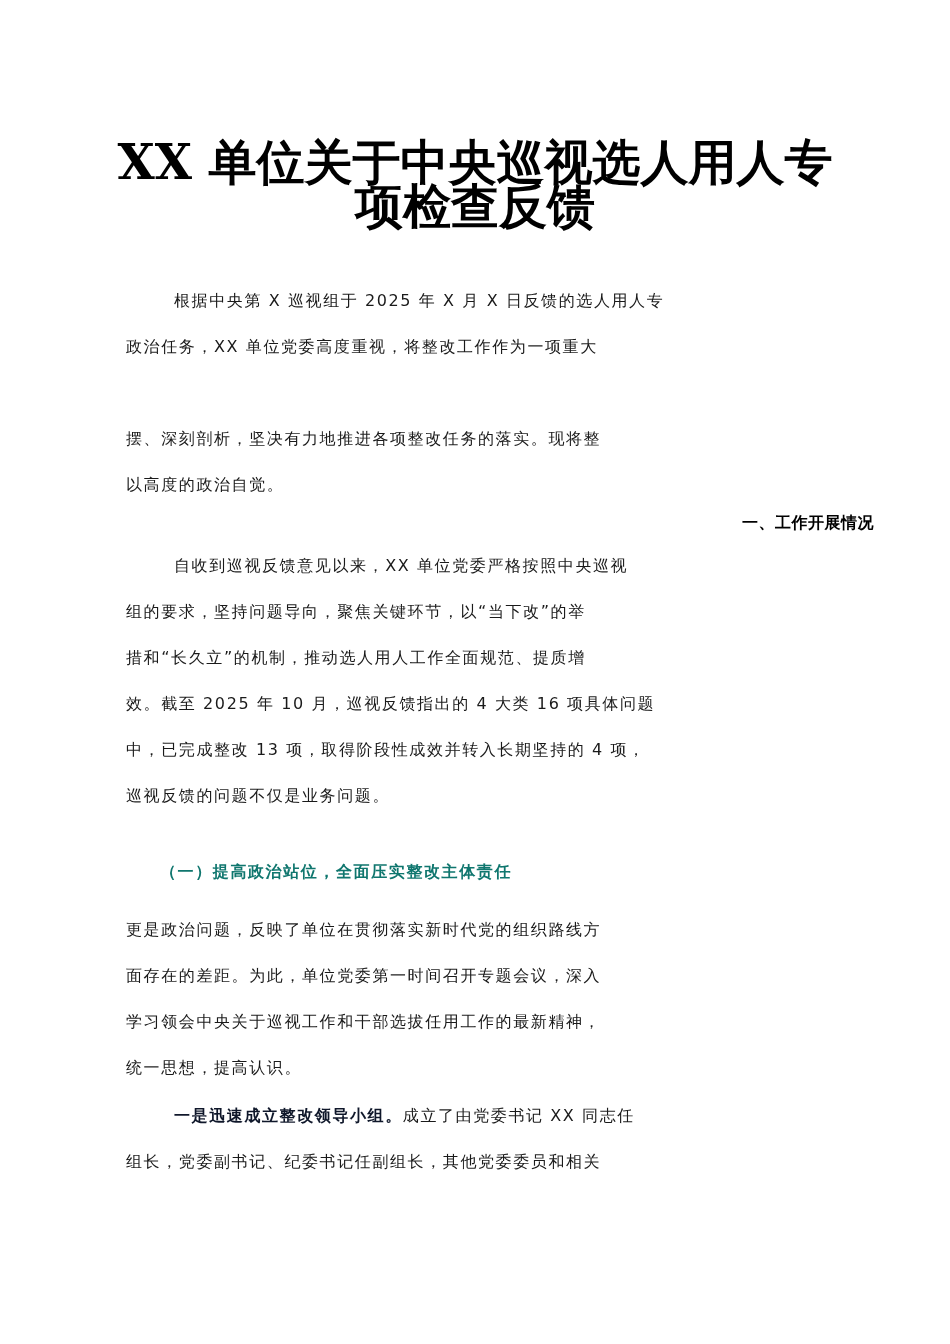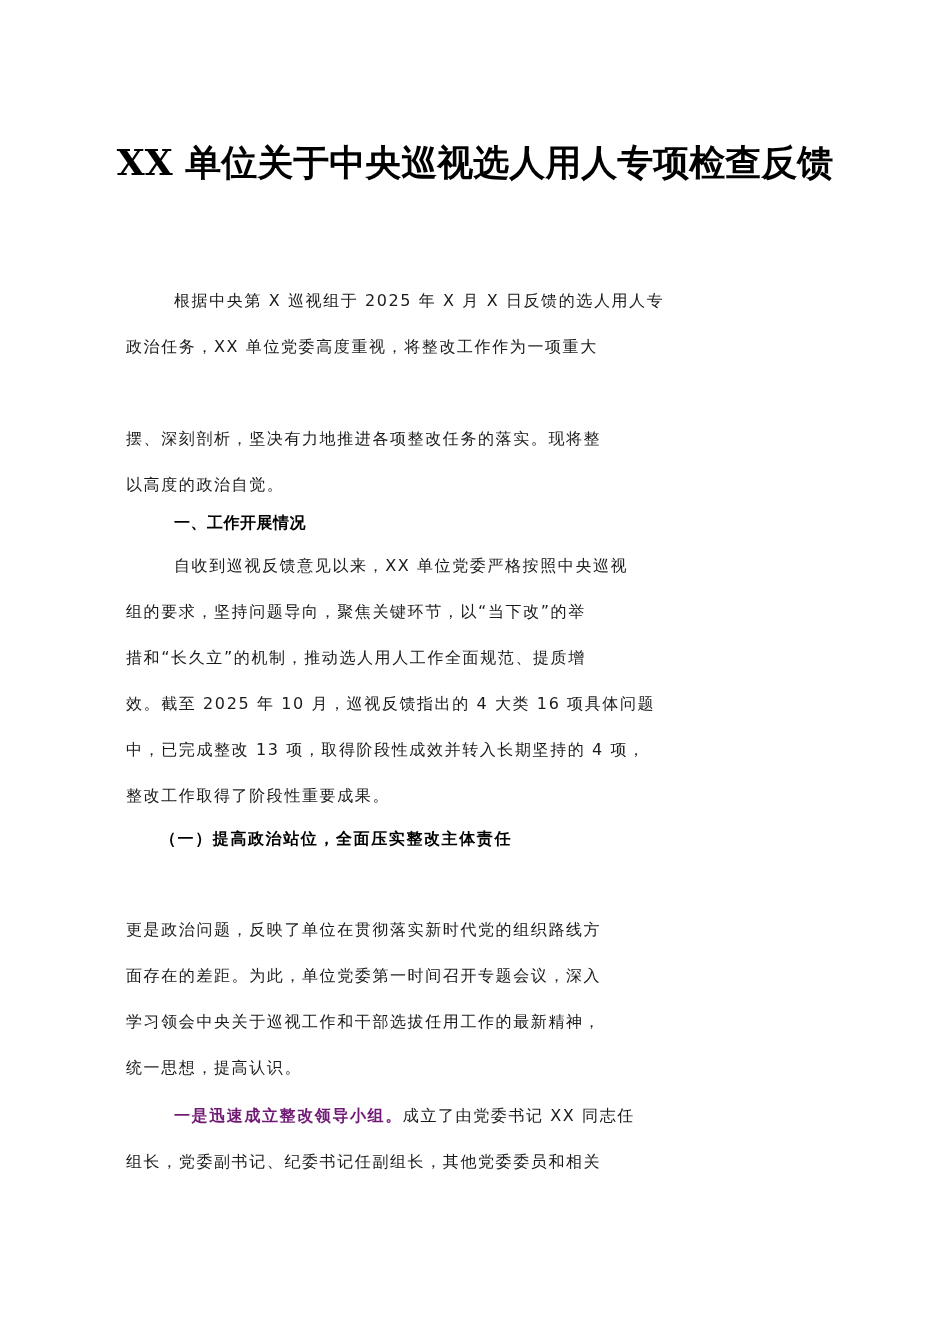--- a/index.html
+++ b/index.html
@@ -22,21 +22,21 @@
       height: 1344px;
       background: #ffffff;
     }
     .title {
       position: absolute;
       left: 100px;
       width: 750px;
       text-align: center;
       font-family: "DejaVu Serif", "Liberation Serif", serif;
       font-weight: bold;
-      font-size: 36px;
+      font-size: 48px;
       line-height: 44px;
       color: #000000;
       letter-spacing: 0px;
     }
     .title.l1 { top: 140px; }
     .title.l2 { top: 186px; }
     .line {
       position: absolute;
       left: 126px;
       width: 700px;
@@ -46,48 +46,50 @@
       color: #1a1a1a;
       white-space: nowrap;
       letter-spacing: 1.6px;
     }
     .indent { left: 174px; }
     .h1 {
       font-family: "DejaVu Sans", "Liberation Sans", sans-serif;
       font-weight: bold;
       letter-spacing: 0.5px;
       color: #000000;
+      text-align: right;
     }
     .h2 {
-      font-family: Liberation Mono, monospace;
+      font-family: Liberation Sans, sans-serif;
       font-weight: bold;
-      color: #000000;
+      color: #0f766e;
       left: 160px;
+      margin-top: 32px;
     }
-    .lead { font-weight: bold; color: #701a75; }
+    .lead { font-weight: bold; color: #0f172a; }
   </style>
 </head>
 <body>
 
 <div class="page">
   <div class="title l1">XX 单位关于中央巡视选人用人专项检查反馈</div>
 
   <div class="line indent" style="top:285px">根据中央第 X 巡视组于 2025 年 X 月 X 日反馈的选人用人专</div>
   <div class="line" style="top:331px">政治任务，XX 单位党委高度重视，将整改工作作为一项重大</div>
   <div class="line" style="top:423px">摆、深刻剖析，坚决有力地推进各项整改任务的落实。现将整</div>
   <div class="line" style="top:469px">以高度的政治自觉。</div>
 
   <div class="line indent h1" style="top:507px">一、工作开展情况</div>
 
   <div class="line indent" style="top:550px">自收到巡视反馈意见以来，XX 单位党委严格按照中央巡视</div>
   <div class="line" style="top:596px">组的要求，坚持问题导向，聚焦关键环节，以“当下改”的举</div>
   <div class="line" style="top:642px">措和“长久立”的机制，推动选人用人工作全面规范、提质增</div>
   <div class="line" style="top:688px">效。截至 2025 年 10 月，巡视反馈指出的 4 大类 16 项具体问题</div>
   <div class="line" style="top:734px">中，已完成整改 13 项，取得阶段性成效并转入长期坚持的 4 项，</div>
-  <div class="line" style="top:780px">整改工作取得了阶段性重要成果。</div>
+  <div class="line" style="top:780px">巡视反馈的问题不仅是业务问题。</div>
 
   <div class="line h2" style="top:824px">（一）提高政治站位，全面压实整改主体责任</div>
 
   <div class="line" style="top:960px">面存在的差距。为此，单位党委第一时间召开专题会议，深入</div>
   <div class="line" style="top:914px">更是政治问题，反映了单位在贯彻落实新时代党的组织路线方</div>
   <div class="line" style="top:1006px">学习领会中央关于巡视工作和干部选拔任用工作的最新精神，</div>
   <div class="line" style="top:1052px">统一思想，提高认识。</div>
 
   <div class="line indent" style="top:1100px">
     <span class="lead">一是迅速成立整改领导小组。</span><span>成立了由党委书记 XX 同志任</span>

